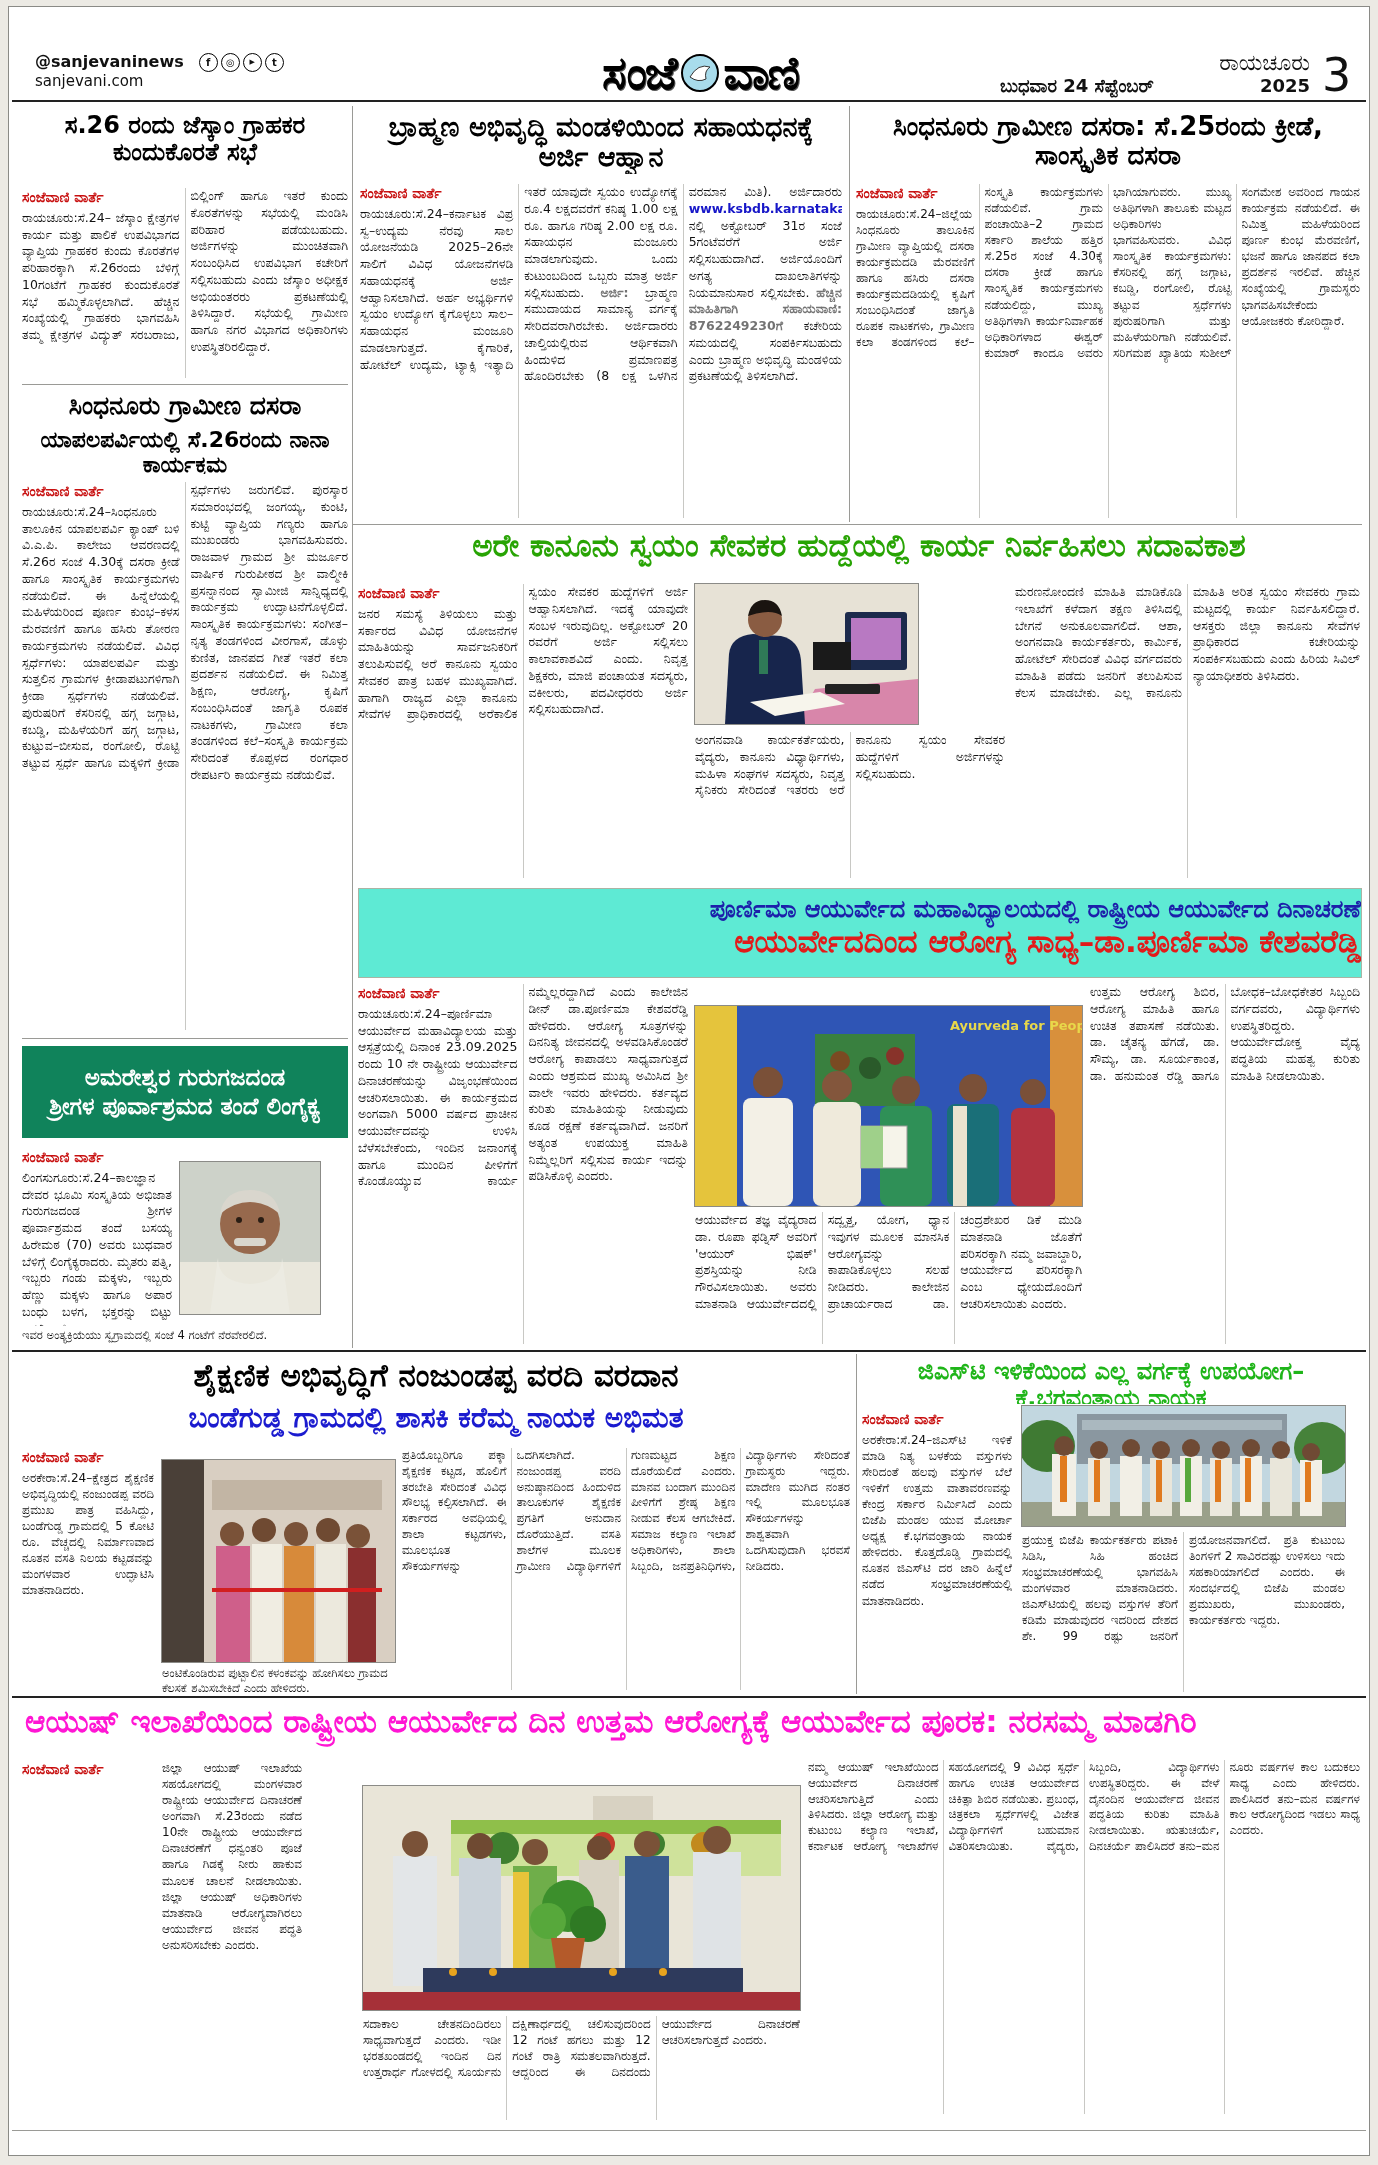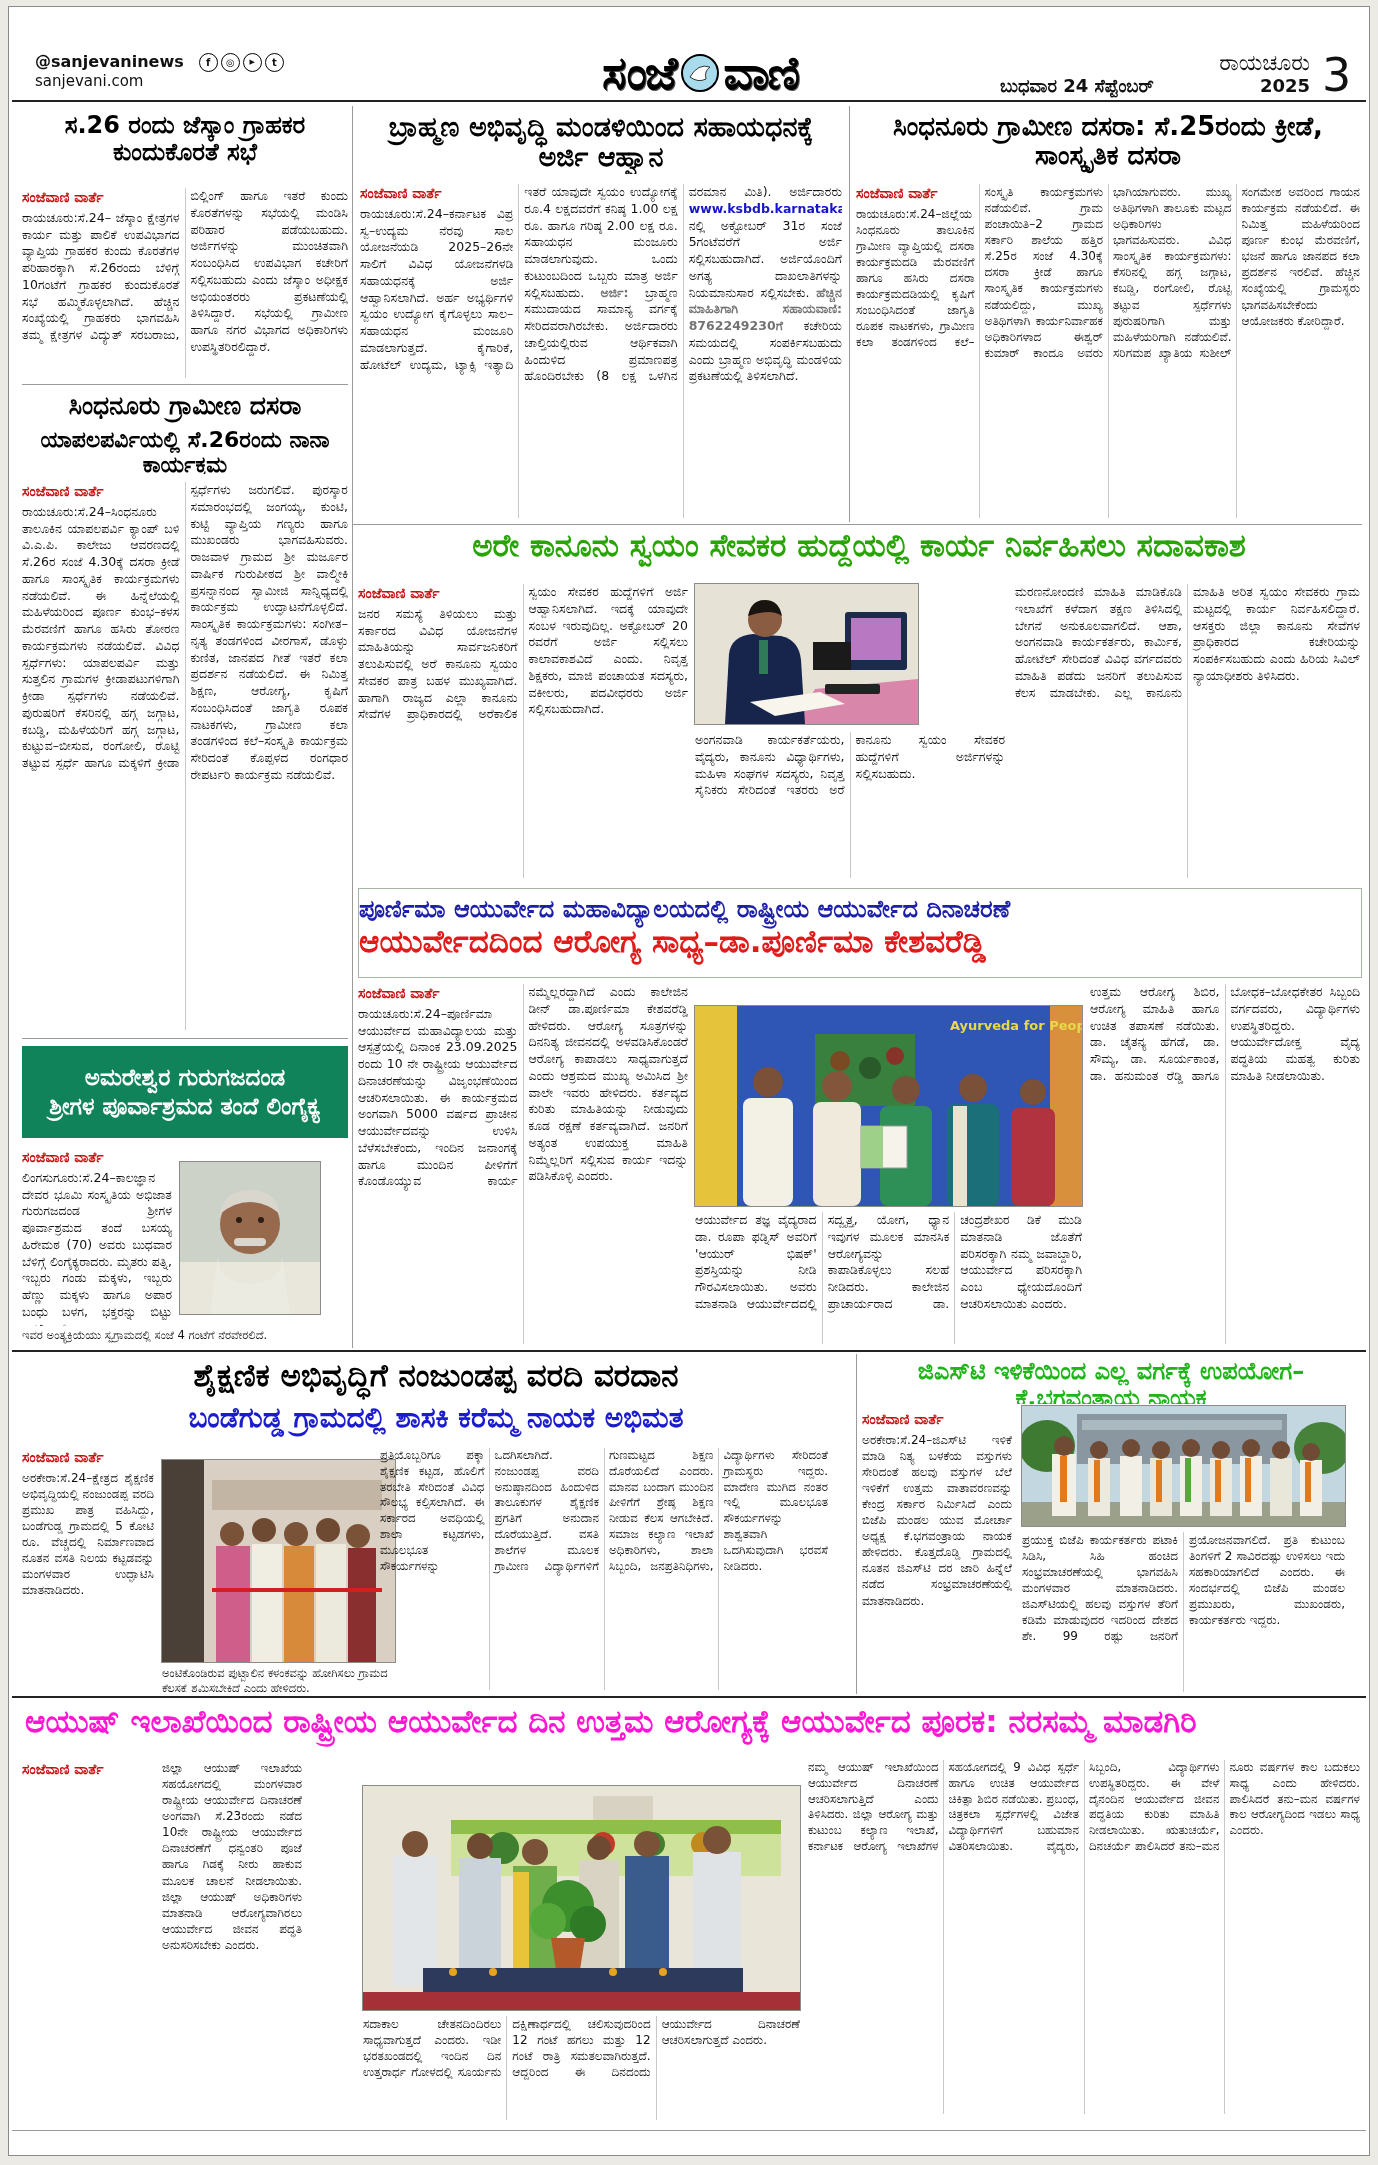--- a/index.html
+++ b/index.html
@@ -27,21 +27,21 @@
   .hl{font-weight:bold;color:#000;text-align:center;line-height:1.12;overflow:hidden;}
   .byline{color:#c81010;font-weight:bold;font-size:14px;display:block;margin-bottom:3px;}
   .bt{font-size:12.5px;line-height:1.34;text-align:justify;overflow:hidden;}
   .c2{column-count:2;column-gap:11px;column-rule:1px solid #c8c8c4;}
   .c3{column-count:3;column-gap:11px;column-rule:1px solid #c8c8c4;}
   .c4{column-count:4;column-gap:10px;column-rule:1px solid #c8c8c4;}
   .red{color:#737373;font-weight:bold;margin-top:8px;}
   .blue{color:#1717c8;font-weight:bold;}
   .greenbox{background:#10835b;color:#fff;text-align:center;font-weight:bold;
     display:flex;flex-direction:column;justify-content:center;line-height:1.25;}
-  .banner{background:#ffffff;border:1px solid #aab4a4;text-align:left;overflow:hidden;}
+  .banner{background:#5eead4;border:1px solid #aab4a4;text-align:right;overflow:hidden;}
   .cap{font-size:11.5px;line-height:1.28;overflow:hidden;}
   .photo{outline:1px solid #8b8b87;display:block;}
 </style>
 </head>
 <body>
 
 <div class="sheet"></div>
 
 <div class="abs" style="left:35px;top:52px;width:300px;">
   <span class="handle">@sanjevaninews</span>
@@ -217,21 +217,21 @@
     <circle cx="166" cy="70" r="12" fill="#6f4a32"></circle>
     <circle cx="196" cy="76" r="12" fill="#7a5238"></circle>
   <rect x="54" y="86" width="34" height="116" fill="#cf5f8a"></rect>
   <rect x="90" y="84" width="30" height="118" fill="#f0ede2"></rect>
   <rect x="122" y="86" width="30" height="116" fill="#d78a3a"></rect>
   <rect x="154" y="84" width="30" height="118" fill="#ece9dd"></rect>
   <rect x="186" y="88" width="28" height="114" fill="#8a2f2f"></rect>
   <rect x="50" y="128" width="170" height="4" fill="#d21f1f"></rect>
 </svg>
 <div class="abs cap" style="left:162px;top:1666px;width:233px;height:26px;">ಅಂಟಿಕೊಂಡಿರುವ ಪುಟ್ಬಾಲಿನ ಕಳಂಕವನ್ನು ಹೋಗಿಸಲು ಗ್ರಾಮದ ಕೆಲಸಕ್ಕೆ ಶ್ರಮಿಸಬೇಕಿದೆ ಎಂದು ಹೇಳಿದರು.</div>
-<div class="abs bt c4" style="left:380px;top:1448px;width:448px;height:242px;font-size:11.8px;">
+<div class="abs bt c4" style="left:402px;top:1448px;width:448px;height:242px;font-size:11.8px;">
   <span>ಪ್ರತಿಯೊಬ್ಬರಿಗೂ ಪಕ್ಕಾ ಶೈಕ್ಷಣಿಕ ಕಟ್ಟಡ, ಹೊಲಿಗೆ ತರಬೇತಿ ಸೇರಿದಂತೆ ವಿವಿಧ ಸೌಲಭ್ಯ ಕಲ್ಪಿಸಲಾಗಿದೆ. ಈ ಸರ್ಕಾರದ ಅವಧಿಯಲ್ಲಿ ಶಾಲಾ ಕಟ್ಟಡಗಳು, ಮೂಲಭೂತ ಸೌಕರ್ಯಗಳನ್ನು ಒದಗಿಸಲಾಗಿದೆ. ನಂಜುಂಡಪ್ಪ ವರದಿ ಅನುಷ್ಠಾನದಿಂದ ಹಿಂದುಳಿದ ತಾಲೂಕುಗಳ ಶೈಕ್ಷಣಿಕ ಪ್ರಗತಿಗೆ ಅನುದಾನ ದೊರೆಯುತ್ತಿದೆ. ವಸತಿ ಶಾಲೆಗಳ ಮೂಲಕ ಗ್ರಾಮೀಣ ವಿದ್ಯಾರ್ಥಿಗಳಿಗೆ ಗುಣಮಟ್ಟದ ಶಿಕ್ಷಣ ದೊರೆಯಲಿದೆ ಎಂದರು. ಮಾನವ ಬಂದಾಗ ಮುಂದಿನ ಪೀಳಿಗೆಗೆ ಶ್ರೇಷ್ಠ ಶಿಕ್ಷಣ ನೀಡುವ ಕೆಲಸ ಆಗಬೇಕಿದೆ. ಸಮಾಜ ಕಲ್ಯಾಣ ಇಲಾಖೆ ಅಧಿಕಾರಿಗಳು, ಶಾಲಾ ಸಿಬ್ಬಂದಿ, ಜನಪ್ರತಿನಿಧಿಗಳು, ವಿದ್ಯಾರ್ಥಿಗಳು ಸೇರಿದಂತೆ ಗ್ರಾಮಸ್ಥರು ಇದ್ದರು. ಮಾದೇಣ ಮುಗಿದ ನಂತರ ಇಲ್ಲಿ ಮೂಲಭೂತ ಸೌಕರ್ಯಗಳನ್ನು ಶಾಶ್ವತವಾಗಿ ಒದಗಿಸುವುದಾಗಿ ಭರವಸೆ ನೀಡಿದರು.</span>
 </div>
 
 <div class="abs hl" style="left:862px;top:1358px;width:498px;height:46px;font-size:24px;color:#1fb519;">ಜಿಎಸ್‌ಟಿ ಇಳಿಕೆಯಿಂದ ಎಲ್ಲ ವರ್ಗಕ್ಕೆ ಉಪಯೋಗ– ಕೆ.ಭಗವಂತ್ರಾಯ ನಾಯಕ</div>
 <div class="abs bt" style="left:862px;top:1410px;width:150px;height:282px;font-size:12px;">
   <span class="byline">ಸಂಜೆವಾಣಿ ವಾರ್ತೆ</span>
   <span>ಅರಕೇರಾ:ಸೆ.24–ಜಿಎಸ್‌ಟಿ ಇಳಿಕೆ ಮಾಡಿ ನಿತ್ಯ ಬಳಕೆಯ ವಸ್ತುಗಳು ಸೇರಿದಂತೆ ಹಲವು ವಸ್ತುಗಳ ಬೆಲೆ ಇಳಿಕೆಗೆ ಉತ್ತಮ ವಾತಾವರಣವನ್ನು ಕೇಂದ್ರ ಸರ್ಕಾರ ನಿರ್ಮಿಸಿದೆ ಎಂದು ಬಿಜೆಪಿ ಮಂಡಲ ಯುವ ಮೋರ್ಚಾ ಅಧ್ಯಕ್ಷ ಕೆ.ಭಗವಂತ್ರಾಯ ನಾಯಕ ಹೇಳಿದರು. ಕೊತ್ತದೊಡ್ಡಿ ಗ್ರಾಮದಲ್ಲಿ ನೂತನ ಜಿಎಸ್‌ಟಿ ದರ ಜಾರಿ ಹಿನ್ನೆಲೆ ನಡೆದ ಸಂಭ್ರಮಾಚರಣೆಯಲ್ಲಿ ಮಾತನಾಡಿದರು.</span>
 </div>
 <svg class="abs photo" style="left:1022px;top:1406px;" width="323" height="120" viewBox="0 0 323 120">
   <rect width="323" height="120" fill="#c2d7e0"></rect>

